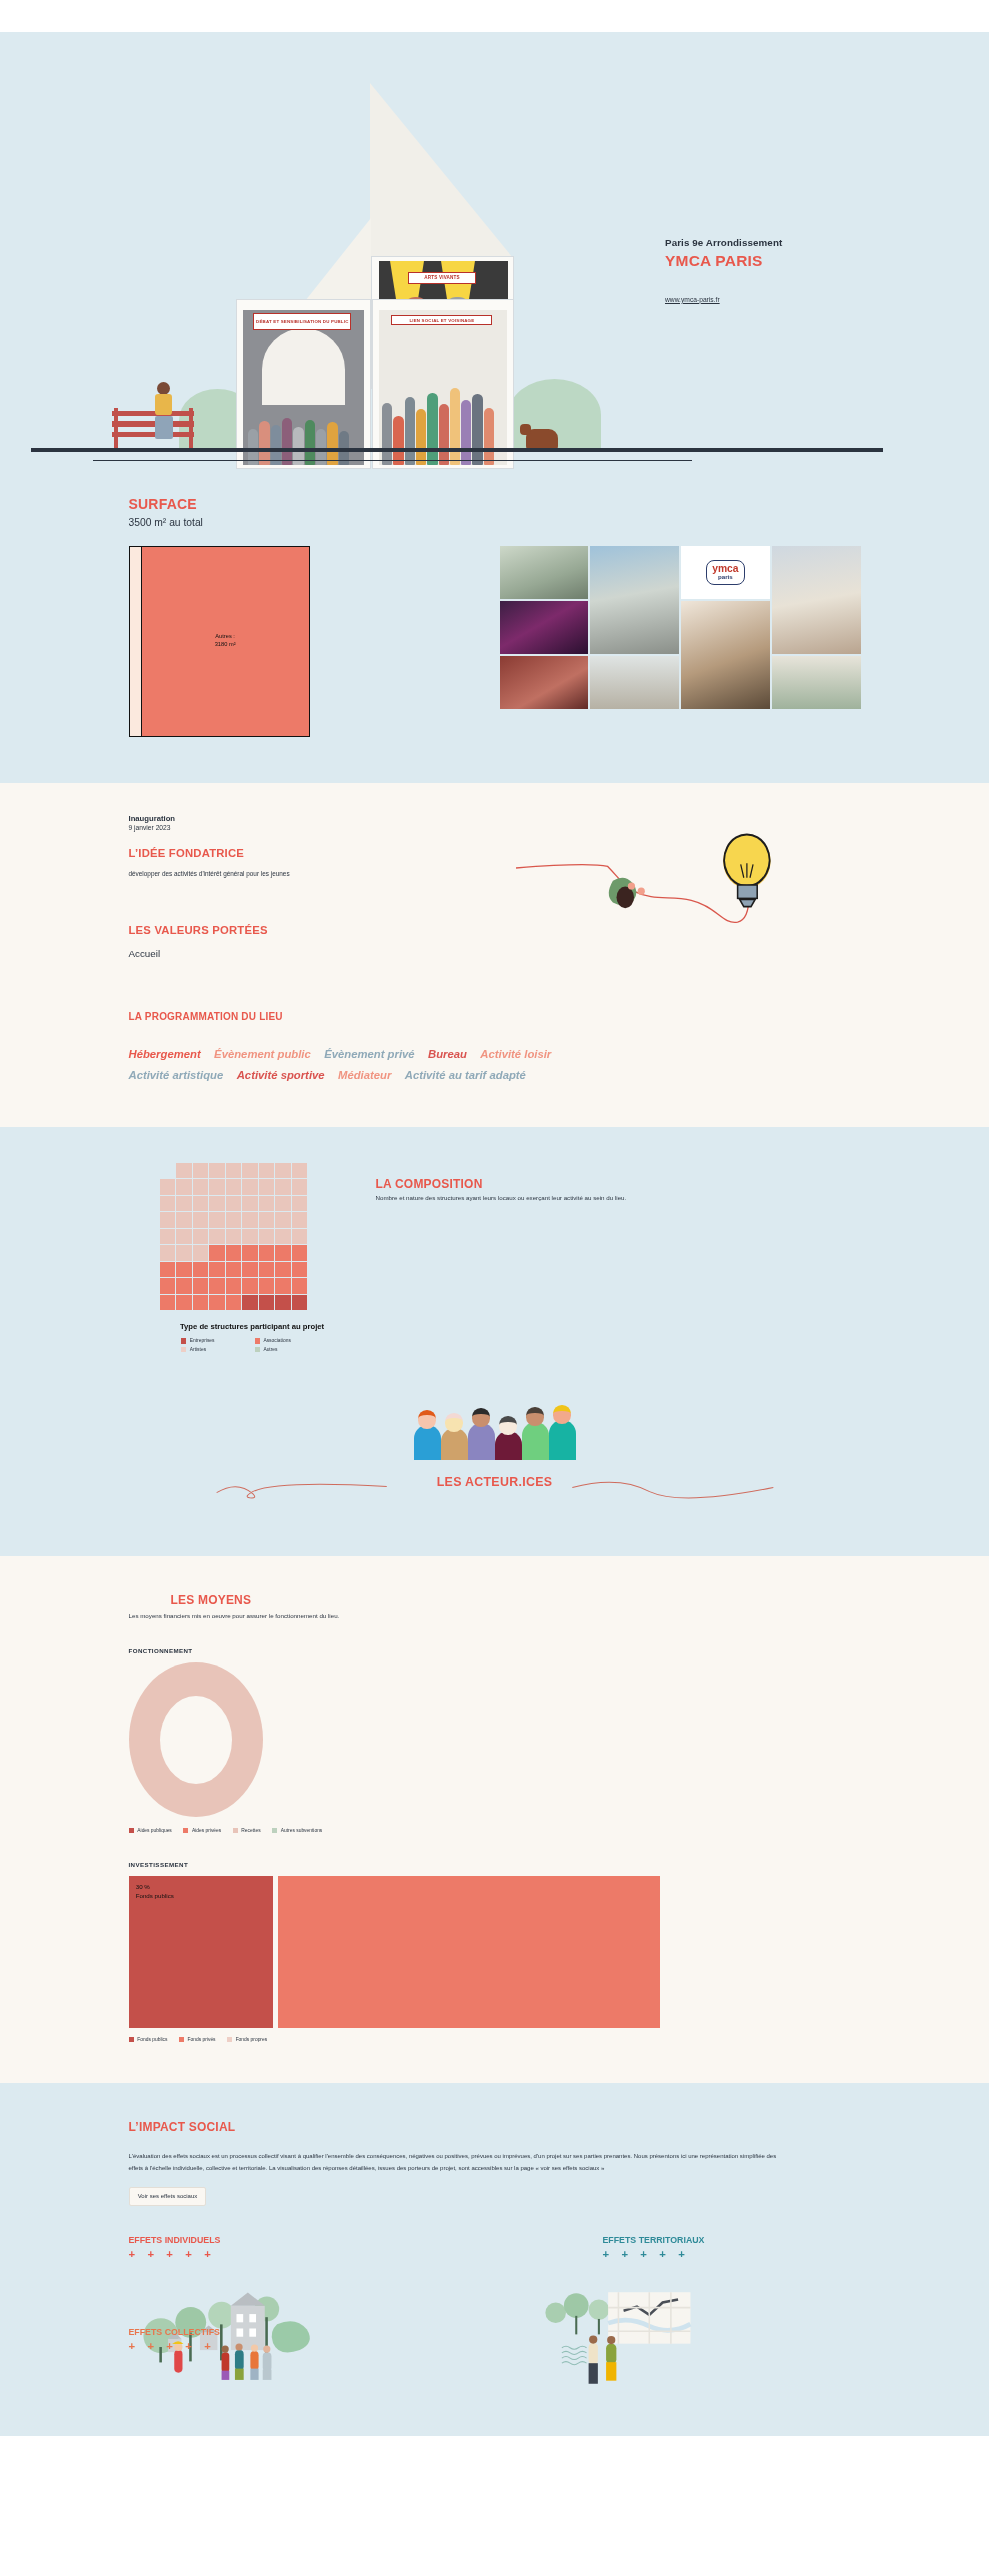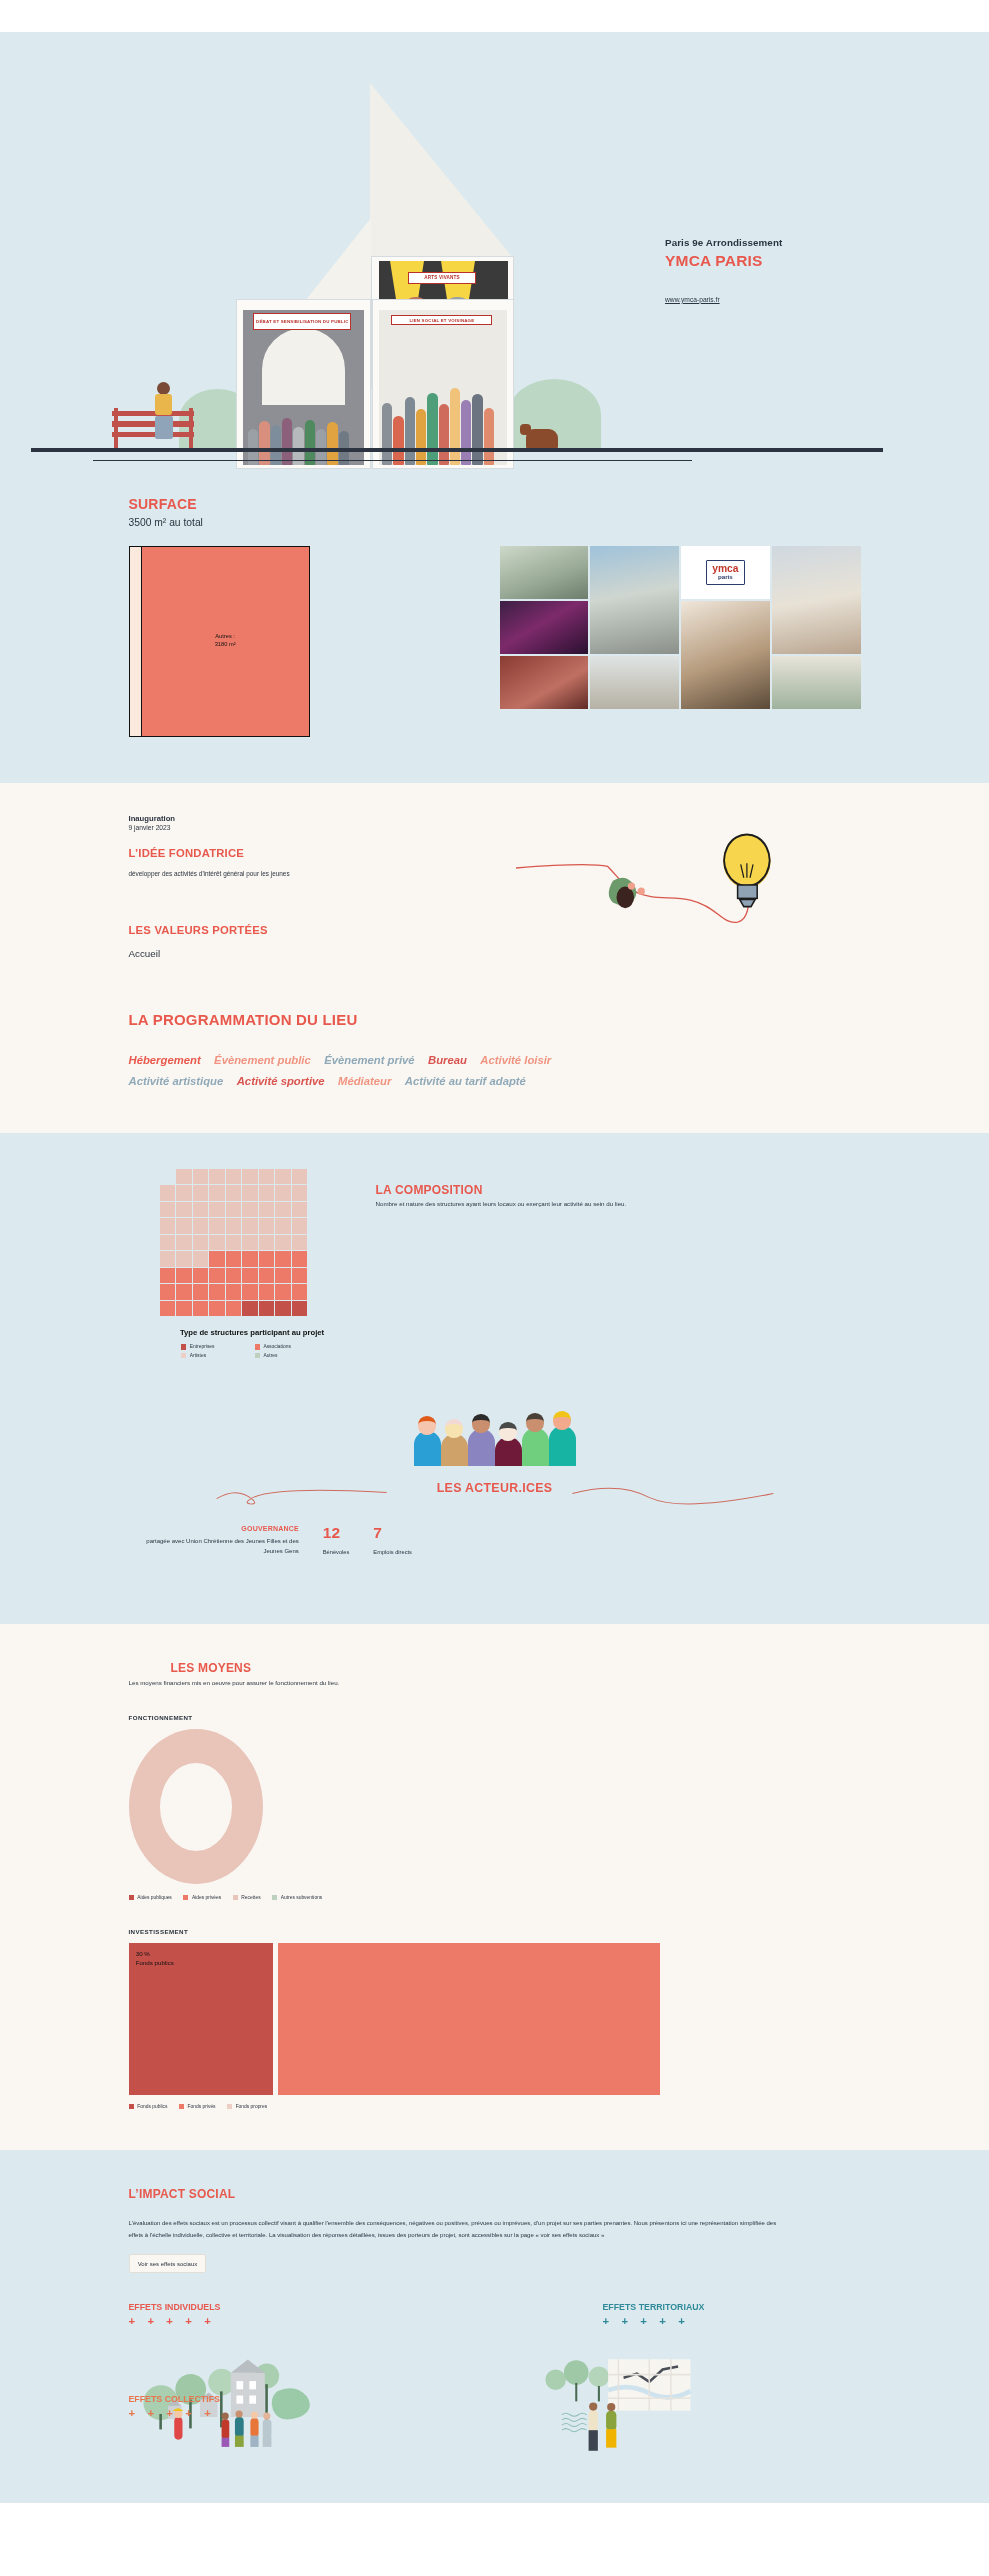--- a/index.html
+++ b/index.html
@@ -118,32 +118,32 @@
   .ph.yoga { background: linear-gradient(160deg,#cdd8c9,#97a894 60%,#6e7d6c); }
   .ph.concert { background: linear-gradient(150deg,#3c1f44,#7d2a6b 45%,#2a1030); }
   .ph.meeting { background: linear-gradient(150deg,#8a3b33,#c07062 60%,#5f2a26); }
   .ph.facade { background: linear-gradient(170deg,#9fc2da,#cfd6d0 45%,#8a8f89); grid-row: span 2;}
   .ph.gym { background: linear-gradient(180deg,#dfe4e3,#b6b1a4); }
   .ph.logo { background: #ffffff; display:flex; align-items:center; justify-content:center;}
   .ph.stairs { background: linear-gradient(160deg,#efe6da,#b59a7c 55%,#5b4a38); grid-row: span 2;}
   .ph.street { background: linear-gradient(170deg,#cfd8e0,#e8e2d6 50%,#b9a48f); grid-row: span 2;}
   .ph.balcony { background: linear-gradient(180deg,#e7e4da,#9fb29c); }
   .ymca-logo { font-size: 10.3px; font-weight: bold; color: #c0392b; line-height: 1; text-align:center;
-     border: 0.8px solid #2c3d6b; border-radius: 1px; padding: 3.1px 5.2px; position: relative;}
+     border: 0.8px solid #2c3d6b; border-radius: 8px; padding: 3.1px 5.2px; position: relative;}
   .ymca-logo small { display:block; font-size: 6.2px; color:#2c3d6b; font-weight: bold; margin-top:0.5px;}
 
   
   .idee-sec { padding: 31px 0 41px; }
   .inaug-label { font-size: 7.7px; font-weight: bold; color: #2b3440; }
   .inaug-date { font-size: 6.7px; color: #2b3440; margin-top: 1.5px;}
   .idee-title { font-size: 11.3px; color: #e8584c; margin-top: 15.5px;}
   .idee-desc { font-size: 6.4px; color: #2b3440; margin-top: 11.3px;}
   .valeurs-title { font-size: 11.3px; color: #e8584c; margin-top: 47px;}
   .valeurs-item { font-size: 9.8px; color: #2b3440; margin-top: 12.4px;}
-  .prog-title { font-size: 15px; color: #e8584c; margin-top: 52px;}
+  .prog-title { font-size: 10px; color: #e8584c; margin-top: 52px;}
   .prog-tags { margin-top: 21.6px; max-width: 618px; line-height: 1.85; }
   .prog-tags span { font-size: 11.3px; font-style: italic; font-weight: bold; margin-right: 13.4px; white-space: nowrap;}
 
   .bulb-wrap { position: absolute; right: 77px; top: 5.2px; width: 268px; height: 134px;}
 
   
   .compo-sec { padding: 36px 0 31px; }
   .compo-row { display: flex; gap: 31px;}
   .waffle-block { width: 216px; padding-left: 31px;}
   .waffle { display: grid; grid-template-columns: repeat(9, 15.5px); grid-auto-rows: 15.5px; gap: 1px; }
@@ -519,34 +519,20 @@
           </div>
         </div>
         <div class="acteurs-label">
           <svg class="squiggle" viewBox="0 0 1100 46">
             <path d="M10 34 q40 -24 70 2 q10 10 -6 8 q-12 -2 6 -12 q46 -22 260 -10" fill="none" stroke="#cf6b5c" stroke-width="2"></path>
             <path d="M700 24 q90 -24 150 8 q60 28 240 -8" fill="none" stroke="#cf6b5c" stroke-width="2"></path>
           </svg>
           <span>LES ACTEUR.ICES</span>
         </div>
 
-        <div class="gov-row">
-          <div class="gov-block">
-            <div class="gov-title">GOUVERNANCE</div>
-            <div class="gov-desc">partagée avec Union Chrétienne des Jeunes Filles et des Jeunes Gens</div>
-          </div>
-          <div class="stat">
-            <div class="v">12</div>
-            <div class="l">Bénévoles</div>
-          </div>
-          <div class="stat">
-            <div class="v">7</div>
-            <div class="l">Emplois directs</div>
-          </div>
-        </div>
       </div>
     </div>
   </section>
 
   <section class="sec bg-cream moyens-sec">
     <div class="inner">
       <h2 class="red-title moyens-title">LES MOYENS</h2>
       <div class="moyens-desc">Les moyens financiers mis en oeuvre pour assurer le fonctionnement du lieu.</div>
 
       <div class="chart-label">FONCTIONNEMENT</div>

